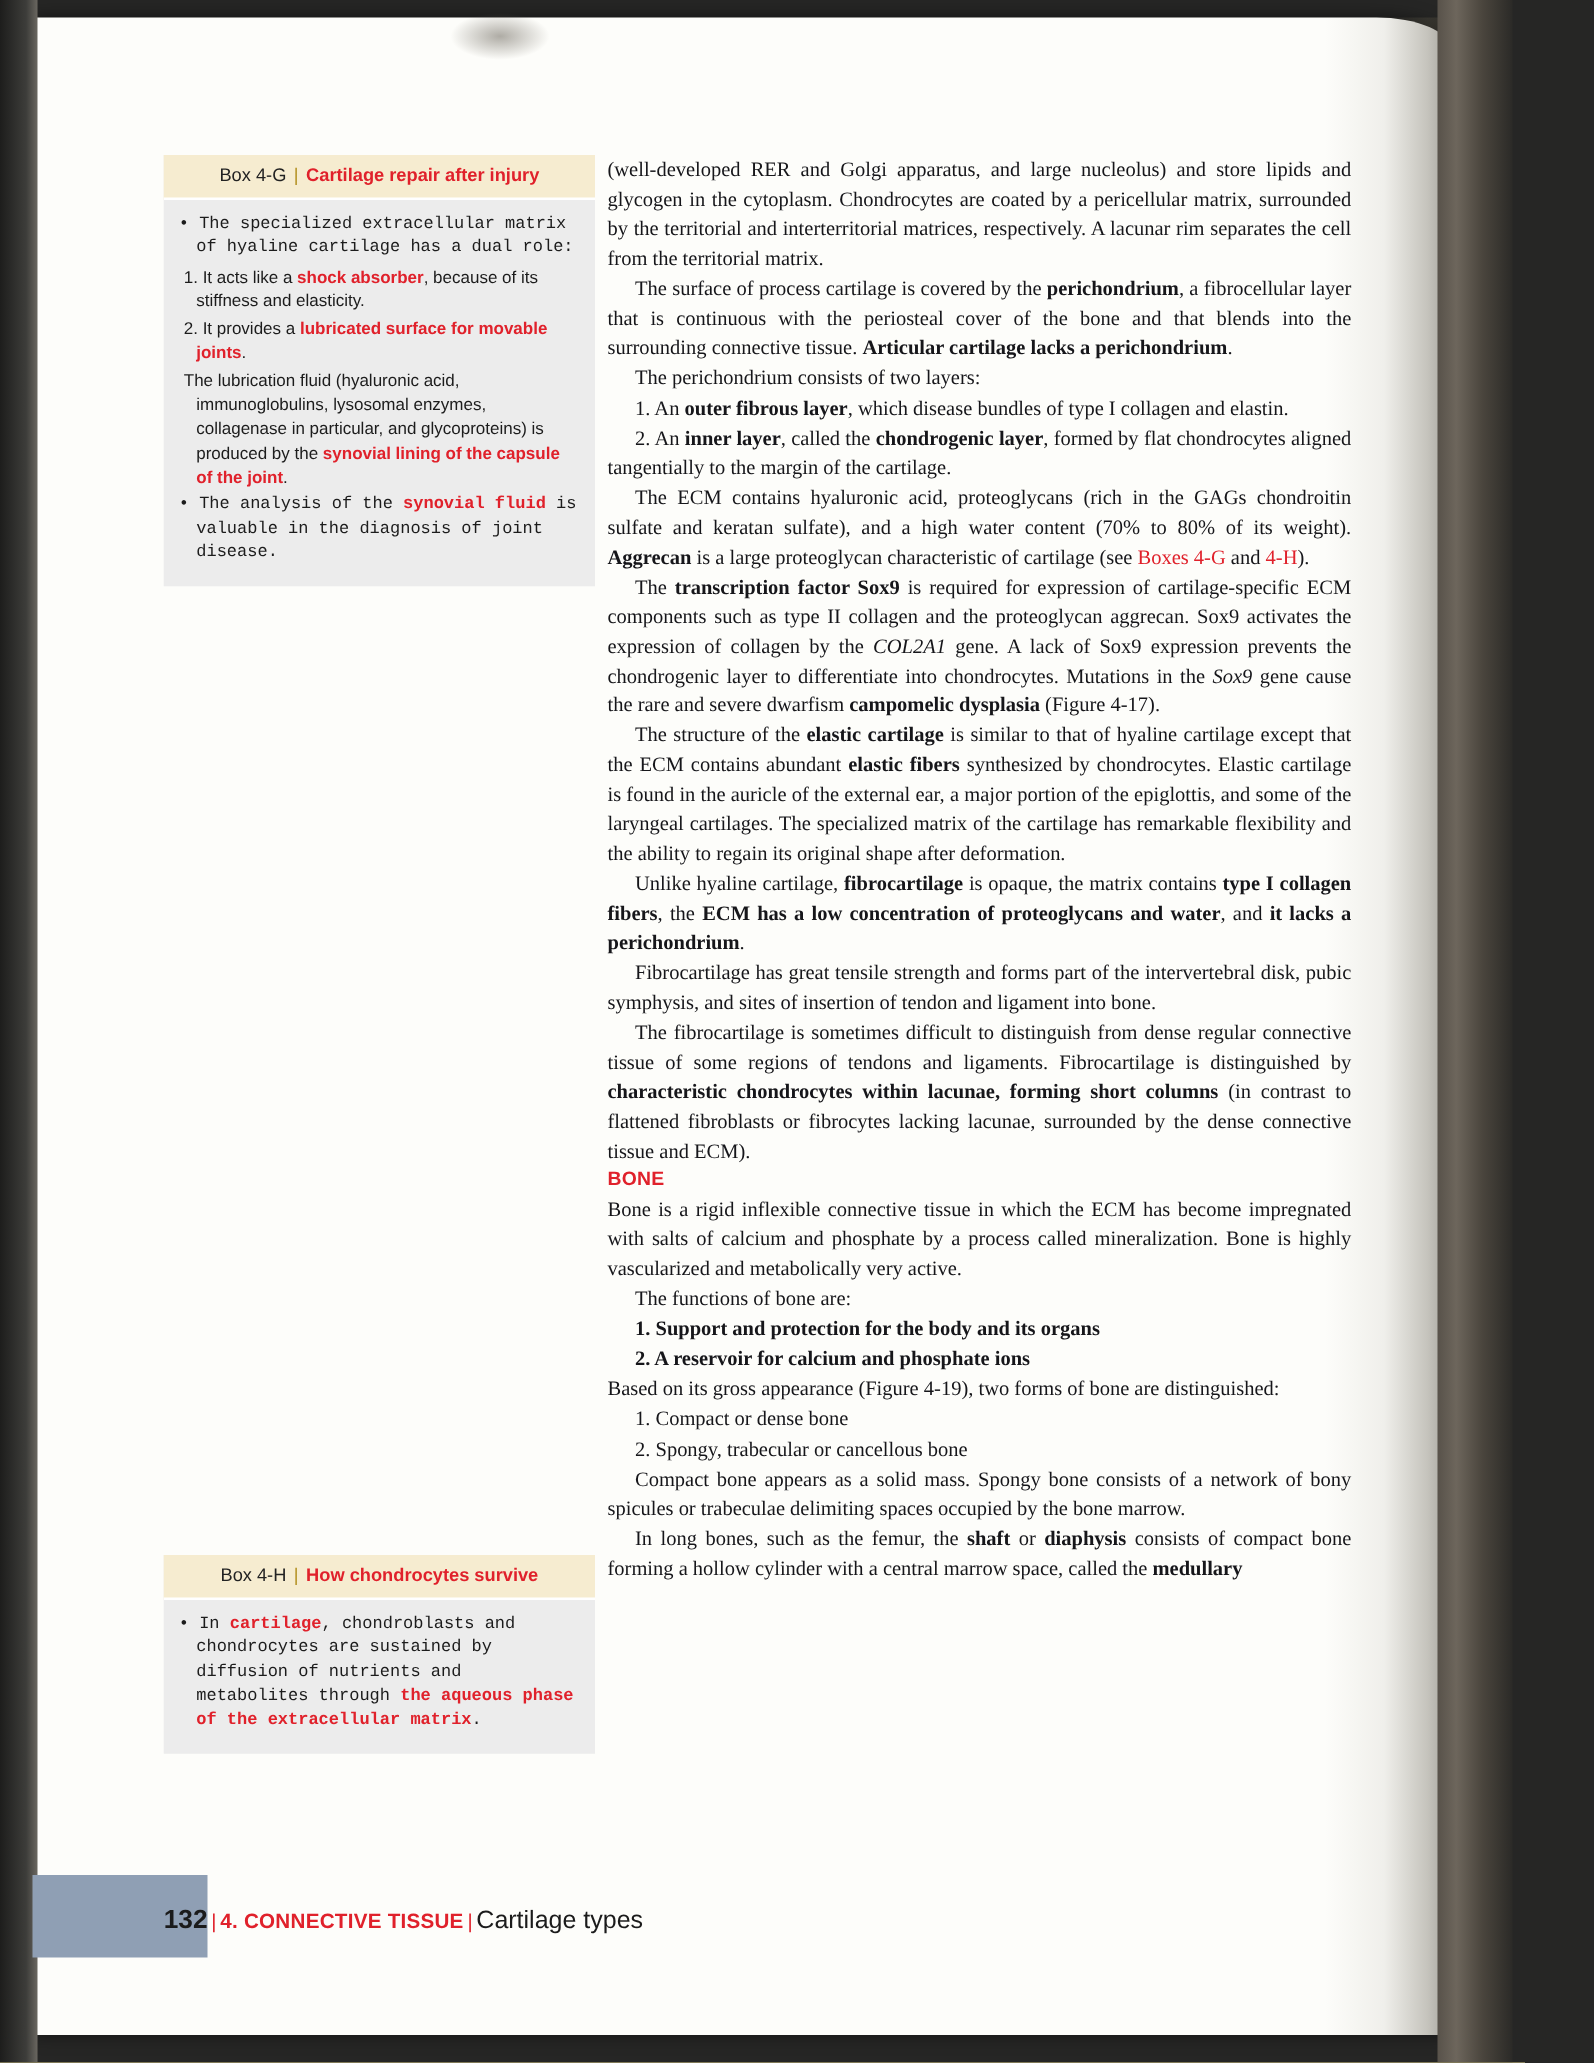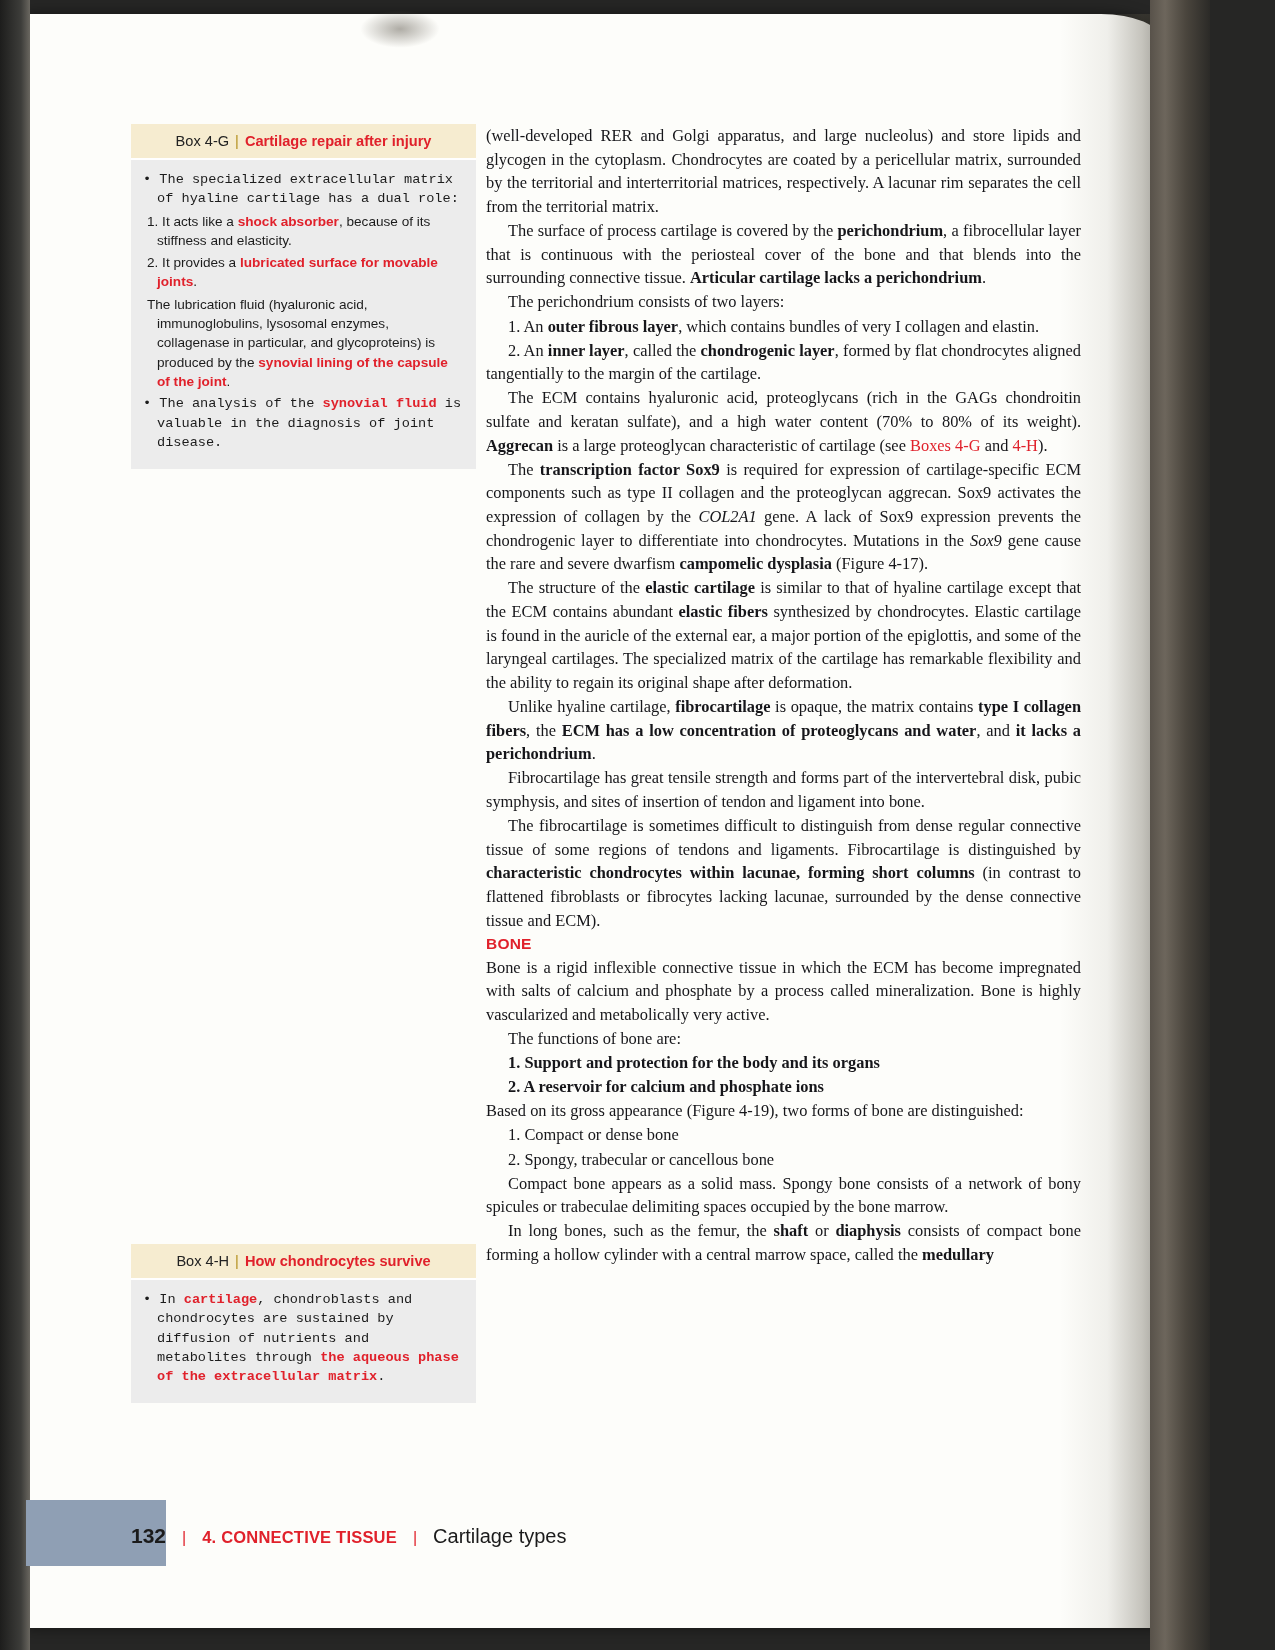--- a/index.html
+++ b/index.html
@@ -152,21 +152,21 @@
   .box-b { position: absolute; left: 105px; top: 1230px; width: 371px; }
 
   
   .footer {
     position: absolute;
     left: 105px;
     top: 1510px;
     font-family: "Liberation Sans", sans-serif;
     display: flex;
     align-items: baseline;
-    gap: 16px;
+    gap: 3px;
   }
   .footer .pagenum {
     font-size: 21px;
     font-weight: bold;
     color: #1b1b1b;
   }
   .footer .bar { color: #e0212b; font-size: 16px; }
   .footer .chapter {
     color: #e0212b;
     font-weight: bold;
@@ -218,21 +218,21 @@
       </div>
     </div>
 
     <div class="col-right">
       <p class="noindent">(well-developed RER and Golgi apparatus, and large nucleolus) and store lipids and glycogen in the cytoplasm. Chondrocytes are coated by a pericellular matrix, surrounded by the territorial and interterritorial matrices, respectively. A lacunar rim separates the cell from the territorial matrix.</p>
 
       <p><span>The surface of process cartilage is covered by the </span><b>perichondrium</b><span>, a fibrocellular layer that is continuous with the periosteal cover of the bone and that blends into the surrounding connective tissue. </span><b>Articular cartilage lacks a perichondrium</b><span>.</span></p>
 
       <p>The perichondrium consists of two layers:</p>
 
-      <p class="listitem"><span>1. An </span><b>outer fibrous layer</b><span>, which contains bundles of very I collagen and elastin.</span></p>
+      <p class="listitem"><span>1. An </span><b>outer fibrous layer</b><span>, which disease bundles of type I collagen and elastin.</span></p>
 
       <p class="listitem"><span>2. An </span><b>inner layer</b><span>, called the </span><b>chondrogenic layer</b><span>, formed by flat chondrocytes aligned tangentially to the margin of the cartilage.</span></p>
 
       <p><span>The ECM contains hyaluronic acid, proteoglycans (rich in the GAGs chondroitin sulfate and keratan sulfate), and a high water content (70% to 80% of its weight). </span><b>Aggrecan</b><span> is a large proteoglycan characteristic of cartilage (see </span><span class="red">Boxes 4-G</span><span> and </span><span class="red">4-H</span><span>).</span></p>
 
       <p><span>The </span><b>transcription factor Sox9</b><span> is required for expression of cartilage-specific ECM components such as type II collagen and the proteoglycan aggrecan. Sox9 activates the expression of collagen by the </span><i>COL2A1</i><span> gene. A lack of Sox9 expression prevents the chondrogenic layer to differentiate into chondrocytes. Mutations in the </span><i>Sox9</i><span> gene cause the rare and severe dwarfism </span><b>campomelic dysplasia</b><span> (Figure 4-17).</span></p>
 
       <p><span>The structure of the </span><b>elastic cartilage</b><span> is similar to that of hyaline cartilage except that the ECM contains abundant </span><b>elastic fibers</b><span> synthesized by chondrocytes. Elastic cartilage is found in the auricle of the external ear, a major portion of the epiglottis, and some of the laryngeal cartilages. The specialized matrix of the cartilage has remarkable flexibility and the ability to regain its original shape after deformation.</span></p>
 
       <p><span>Unlike hyaline cartilage, </span><b>fibrocartilage</b><span> is opaque, the matrix contains </span><b>type I collagen fibers</b><span>, the </span><b>ECM has a low concentration of proteoglycans and water</b><span>, and </span><b>it lacks a perichondrium</b><span>.</span></p>

